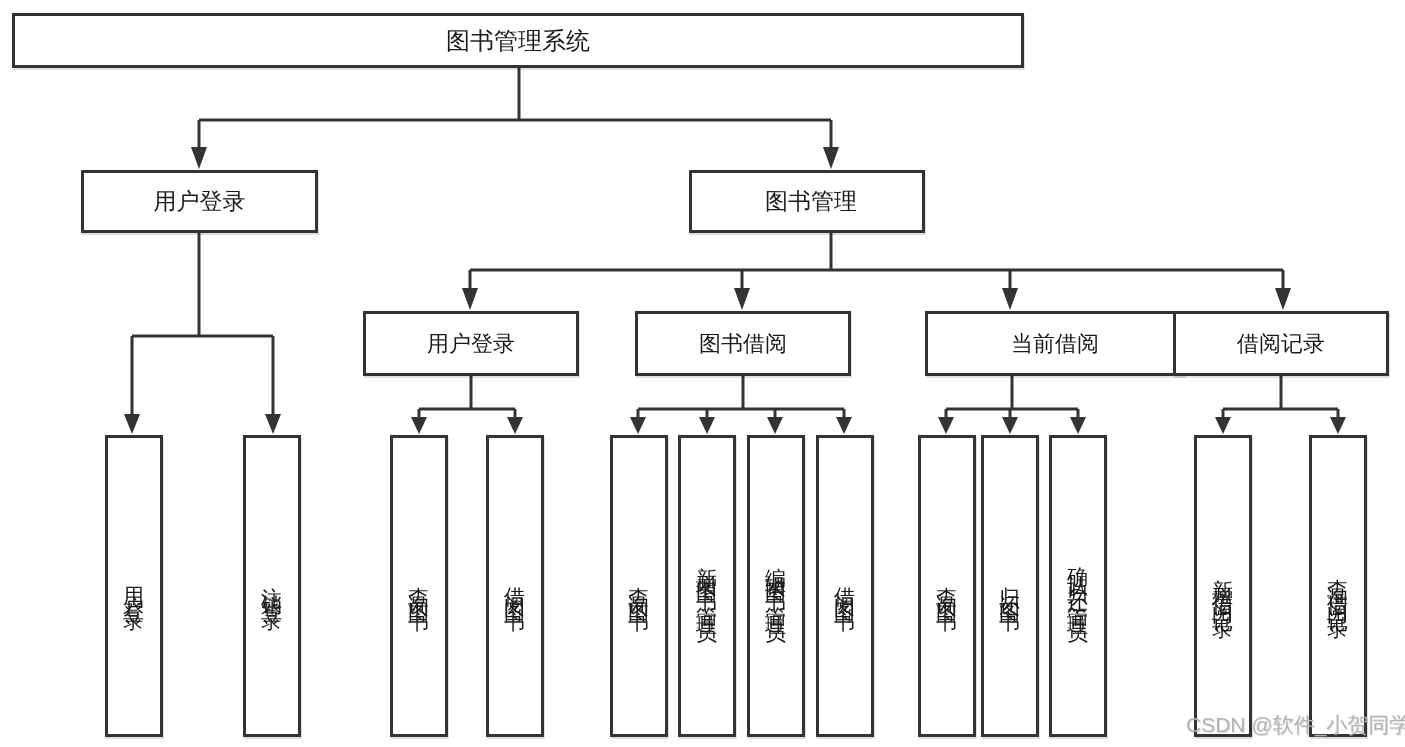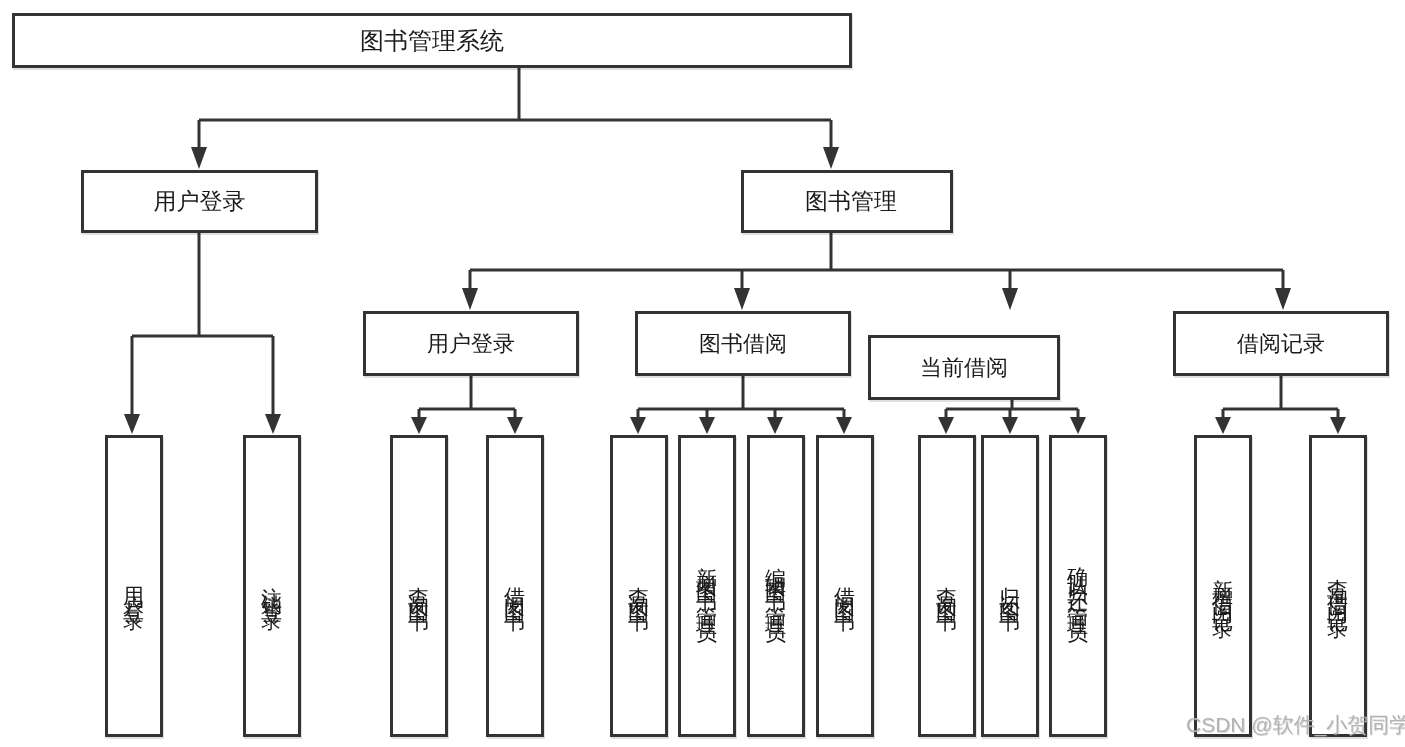--- a/index.html
+++ b/index.html
@@ -22,28 +22,28 @@
     box-sizing: border-box;
     border: 3px solid #333333;
     background: #ffffff;
     color: #1a1a1a;
     display: flex;
     align-items: center;
     justify-content: center;
     z-index: 2;
     box-shadow: 1px 2px 0 rgba(0,0,0,0.12);
   }
-  .root-node   { left: 12px;  top: 13px;  width: 840px; height: 55px; font-size: 24px; }
+  .root-node   { left: 12px;  top: 13px;  width: 1012px; height: 55px; font-size: 24px; }
   .l2-node     { top: 170px;  height: 63px; font-size: 23px; }
   .l2-a        { left: 81px;  width: 237px; }
-  .l2-b        { left: 741px; width: 212px; padding-left: 8px; }
+  .l2-b        { left: 689px; width: 236px; padding-left: 8px; }
   .l3-node     { top: 311px;  height: 65px; font-size: 22px; }
   .l3-a        { left: 363px;  width: 216px; }
   .l3-b        { left: 635px;  width: 216px; font-family: Liberation Mono, monospace; }
-  .l3-c        { left: 868px;  width: 192px; margin-top: 24px; }
+  .l3-c        { left: 925px;  width: 260px; }
   .l3-d        { left: 1173px; width: 216px; }
   .leaf {
     top: 435px;
     width: 58px;
     height: 302px;
     font-size: 21px;
     writing-mode: vertical-rl;
     text-orientation: mixed;
     letter-spacing: 8px;
     line-height: 1;

